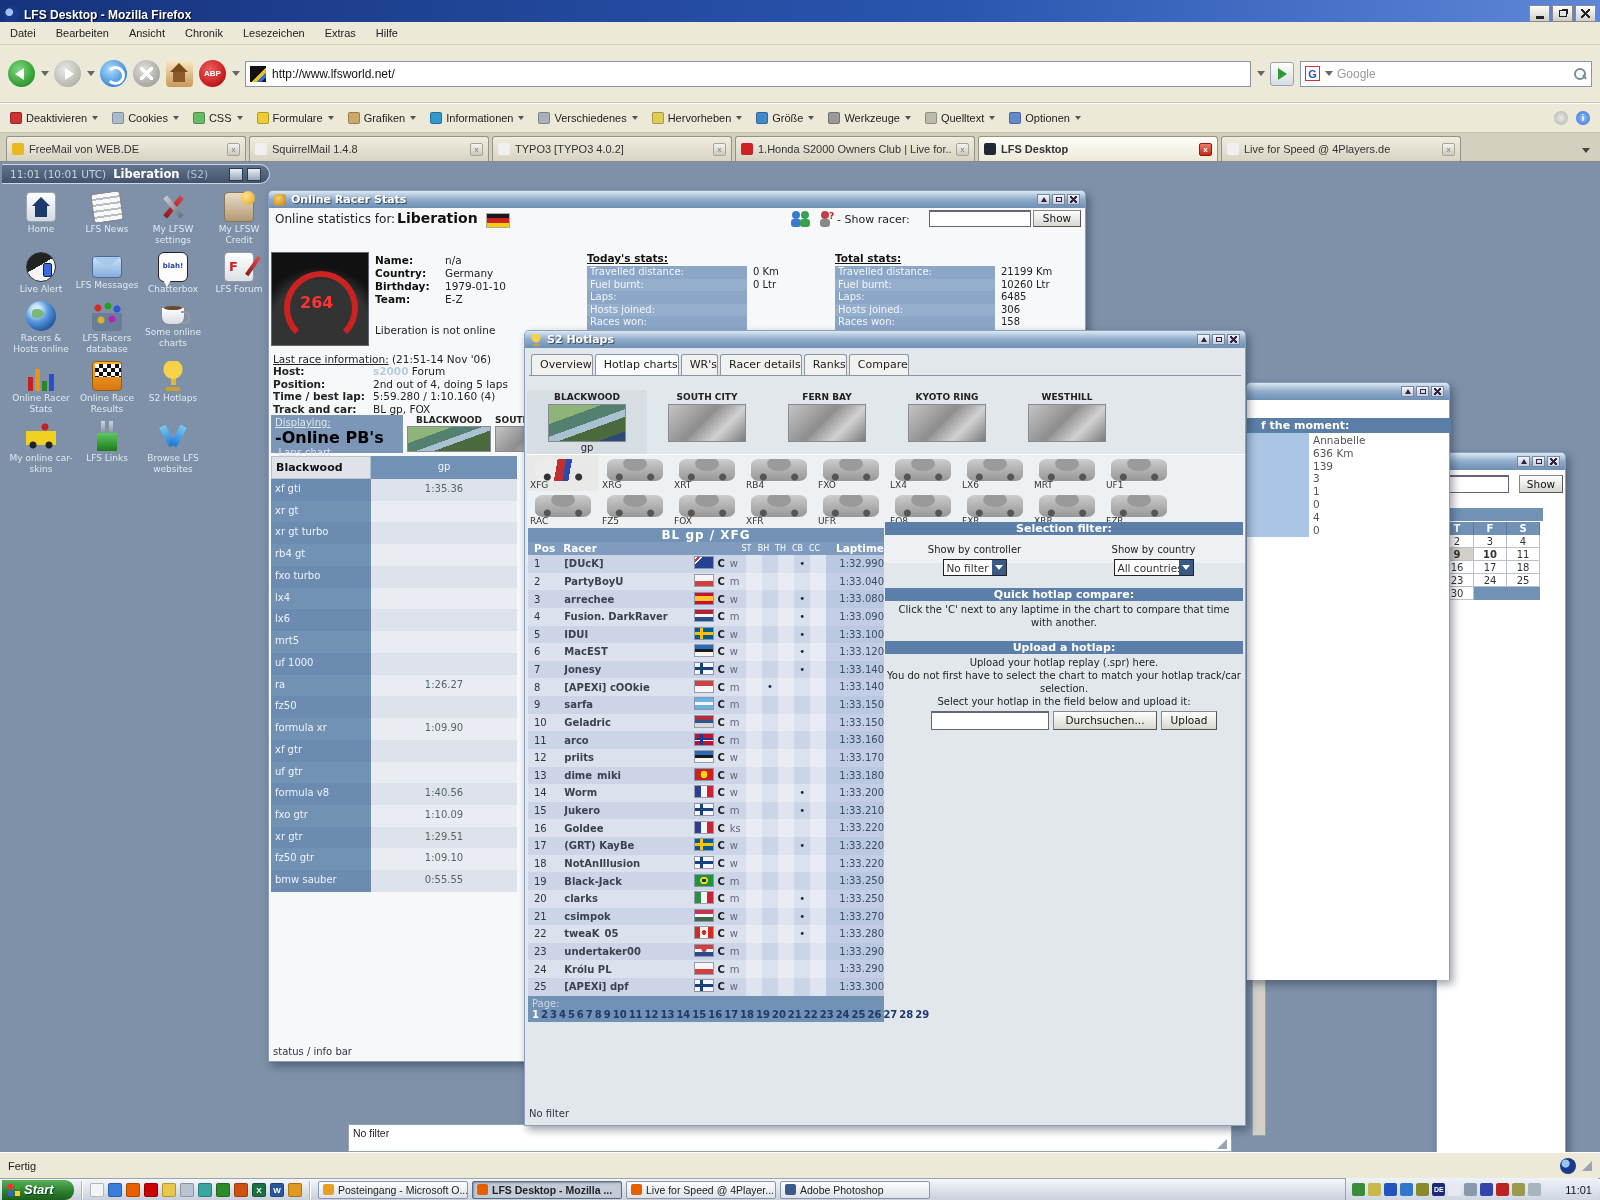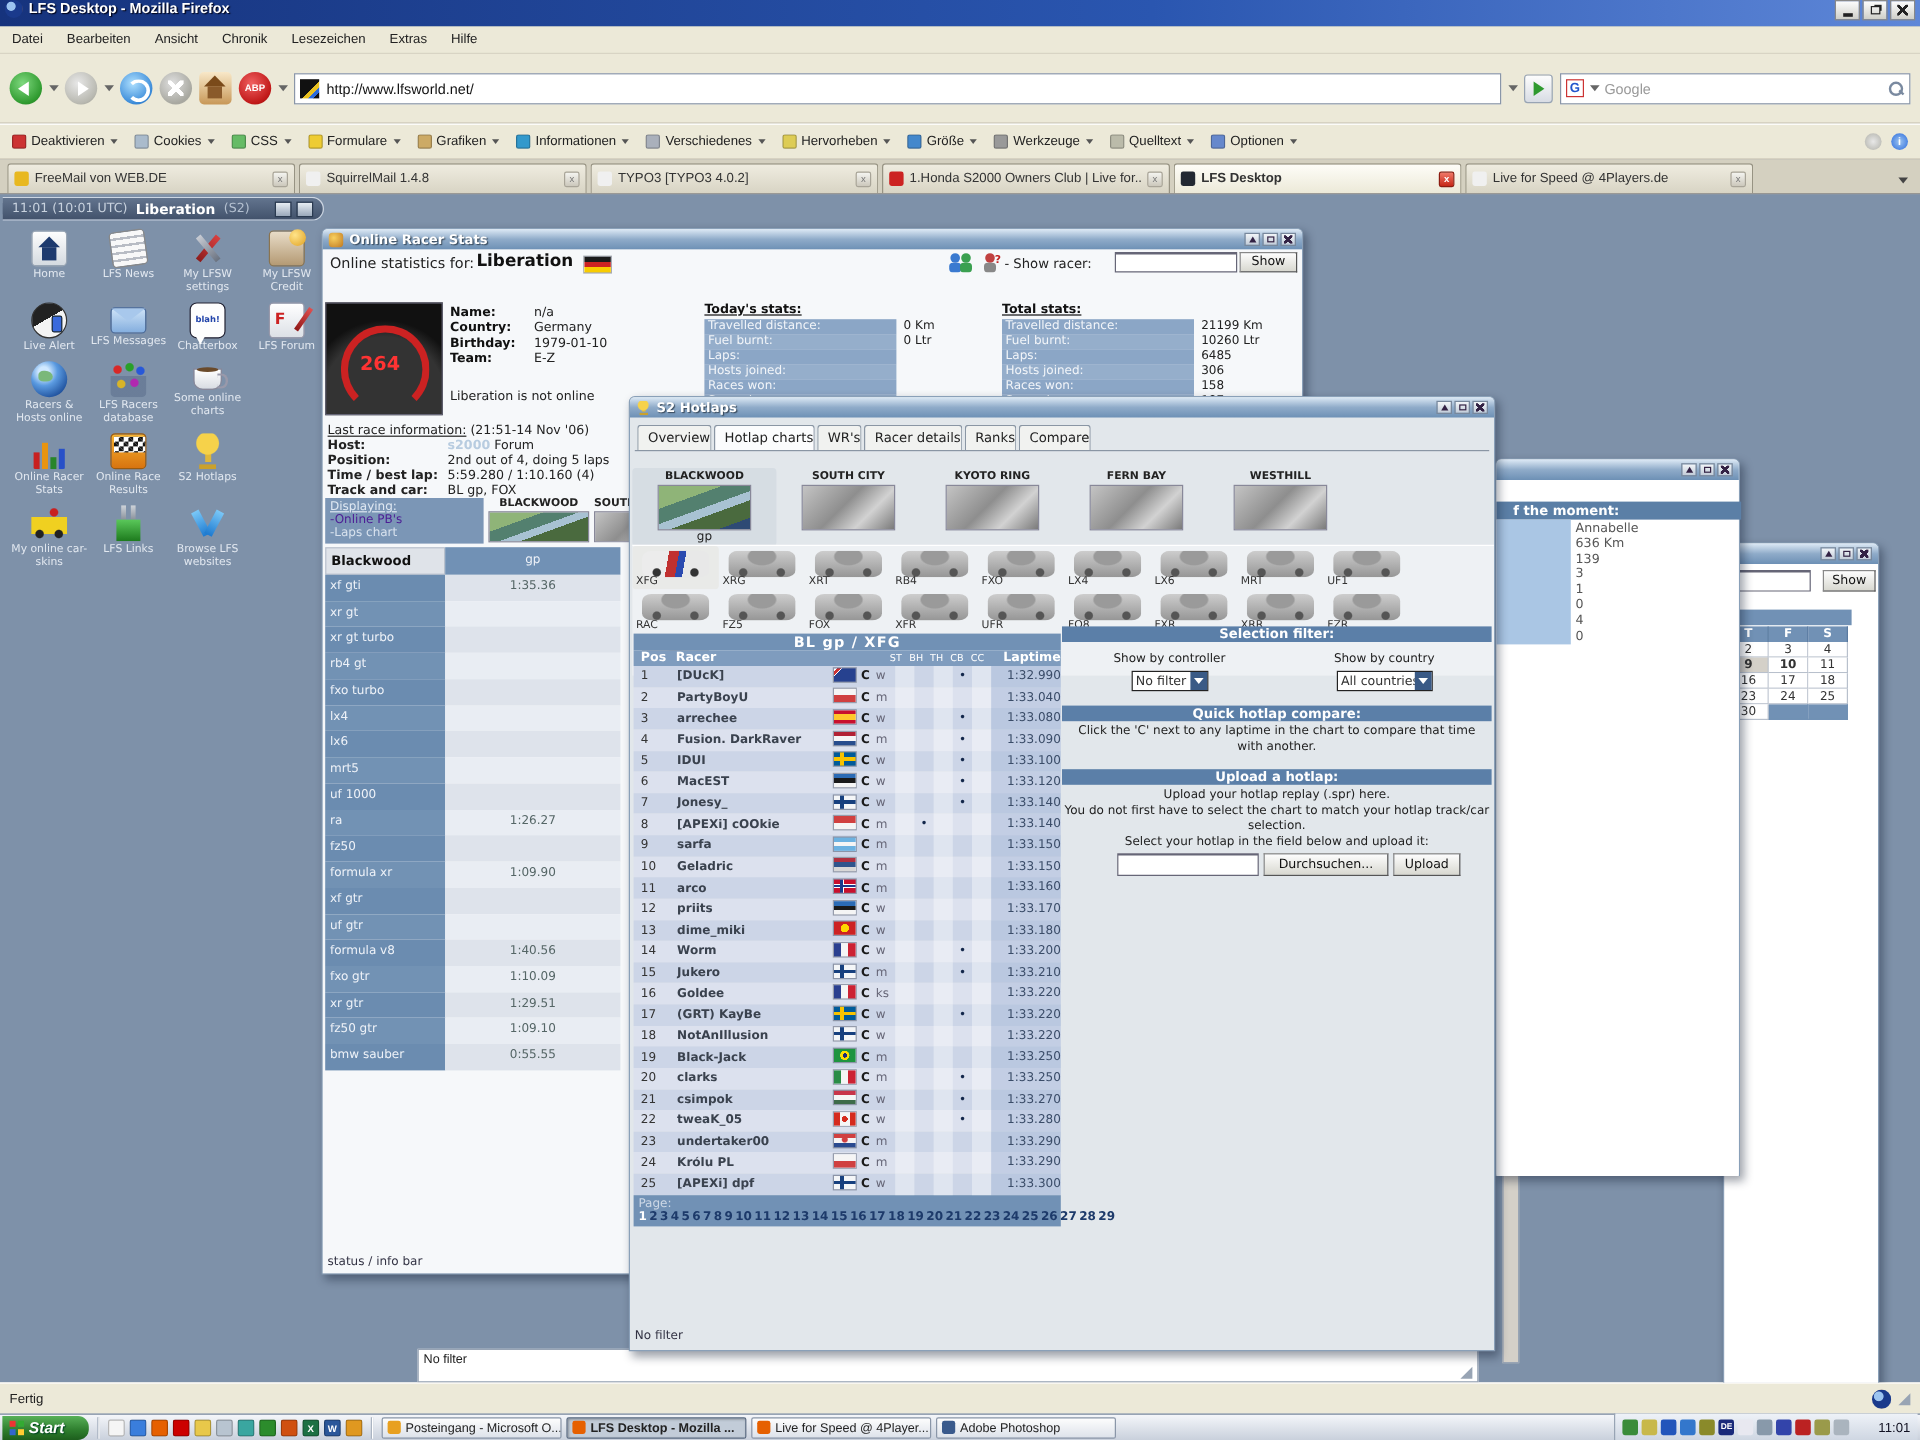--- a/index.html
+++ b/index.html
@@ -1,20 +1,20 @@
 <!DOCTYPE html>
 <html><head>
 <meta charset="utf-8">
 <style>
 *{box-sizing:border-box;margin:0;padding:0}
 html,body{width:1600px;height:1200px}
 body{position:relative;font-family:"Liberation Sans",sans-serif;background:#7e91a9;overflow:hidden}
 .a{position:absolute}
 
-.titlebar{left:0;top:0;width:1600px;height:22px;background:linear-gradient(90deg,#16337d,#2a56b0 60%,#5e87d8);display:flex;align-items:flex-start;padding:0 4px;gap:5px}
+.titlebar{left:0;top:0;width:1600px;height:22px;background:linear-gradient(90deg,#16337d,#2a56b0 60%,#5e87d8);display:flex;align-items:flex-end;padding:0 4px;gap:5px}
 .titlebar .ttext{color:#fff;font-weight:bold;font-size:12px;text-shadow:1px 1px 1px #001}
 .ffico{width:15px;height:15px;border-radius:50%;background:radial-gradient(circle at 35% 35%,#9cc4f0 0 25%,#1a3a8c 30%),radial-gradient(circle at 70% 60%,#f08a1d 0 60%,#c2590e);background-blend-mode:normal}
 .winbtns{margin-left:auto;display:flex;gap:2px}
 .winbtn{width:21px;height:17px;background:linear-gradient(#fdfdfd,#cfcfc8);border:1px solid #888;display:flex;align-items:center;justify-content:center;position:relative}
 .gb-min{width:8px;height:3px;background:#222;margin-top:8px}
 .gb-rest{width:8px;height:7px;border:1px solid #222;box-shadow:2px -2px 0 -1px #222}
 .gb-x{width:9px;height:9px;background:linear-gradient(45deg,transparent 40%,#222 40% 60%,transparent 60%),linear-gradient(-45deg,transparent 40%,#222 40% 60%,transparent 60%)}
 .menubar{left:0;top:22px;width:1600px;height:23px;background:#ece9d8;border-bottom:1px solid #d8d4c4;display:flex;align-items:center;gap:20px;padding:0 10px;font-size:11px;color:#222}
 .navbar{left:0;top:45px;width:1600px;height:58px;background:#ece9d8;border-bottom:1px solid #c8c4b4;display:flex;align-items:center;padding:0 8px;gap:6px}
 .navic{width:27px;height:27px;border-radius:50%;position:relative;flex:none}
@@ -717,21 +717,21 @@
             <span>5:59.280 / 1:10.160 (4)</span>
           </div>
         <div style="display:flex;height:12.5px">
             <b style="width:100px">Track and car:</b>
             <span>BL gp, FOX</span>
           </div>
       </div>
 
       <div class="a" style="left:2px;top:207px;width:132px;height:38px;background:#7b96b6;padding:2px 4px">
         <div style="font-size:10px;color:#dfe8f2;text-decoration:underline">Displaying:</div>
-        <div style="font-size:10px;font-weight:normal;color:#4c1d95">-Online PB's</div>
+        <div style="font-size:16px;font-weight:bold;color:#000000">-Online PB's</div>
         <div style="font-size:10px;color:#d8e2ee">-Laps chart</div>
       </div>
 
       <div class="a" style="left:136px;top:207px;width:88px;text-align:center">
         <div style="font-size:9px;font-weight:bold;color:#222">BLACKWOOD</div>
         <div style="width:84px;height:26px;margin:1px auto;background:linear-gradient(160deg,#8fb478 0 30%,#53806f 30% 50%,#a8c2d2 50% 62%,#4a6a3e 62%);border:1px solid #889"></div>
       </div>
       <div class="a" style="left:226px;top:207px;width:60px;overflow:hidden;white-space:nowrap">
         <div style="font-size:9px;font-weight:bold;color:#222">SOUTH CITY</div>
         <div style="width:56px;height:26px;margin-top:1px;background:linear-gradient(135deg,#c4c4c4,#8e8e8e 50%,#d2d2d2);border:1px solid #889"></div>
@@ -873,28 +873,28 @@
             <div class="timg"></div>
             <div class="tconfig">gp</div>
           </div>
 
           <div class="trackcell" data-track="SOUTH CITY">
             <div class="tlabel">SOUTH CITY</div>
             <div class="timg"></div>
             <div class="tconfig"></div>
           </div>
 
+          <div class="trackcell" data-track="FERN BAY">
+            <div class="tlabel">FERN BAY</div>
+            <div class="timg"></div>
+            <div class="tconfig"></div>
+          </div>
+
           <div class="trackcell" data-track="KYOTO RING">
             <div class="tlabel">KYOTO RING</div>
-            <div class="timg"></div>
-            <div class="tconfig"></div>
-          </div>
-
-          <div class="trackcell" data-track="FERN BAY">
-            <div class="tlabel">FERN BAY</div>
             <div class="timg"></div>
             <div class="tconfig"></div>
           </div>
 
           <div class="trackcell" data-track="WESTHILL">
             <div class="tlabel">WESTHILL</div>
             <div class="timg"></div>
             <div class="tconfig"></div>
           </div>
 

